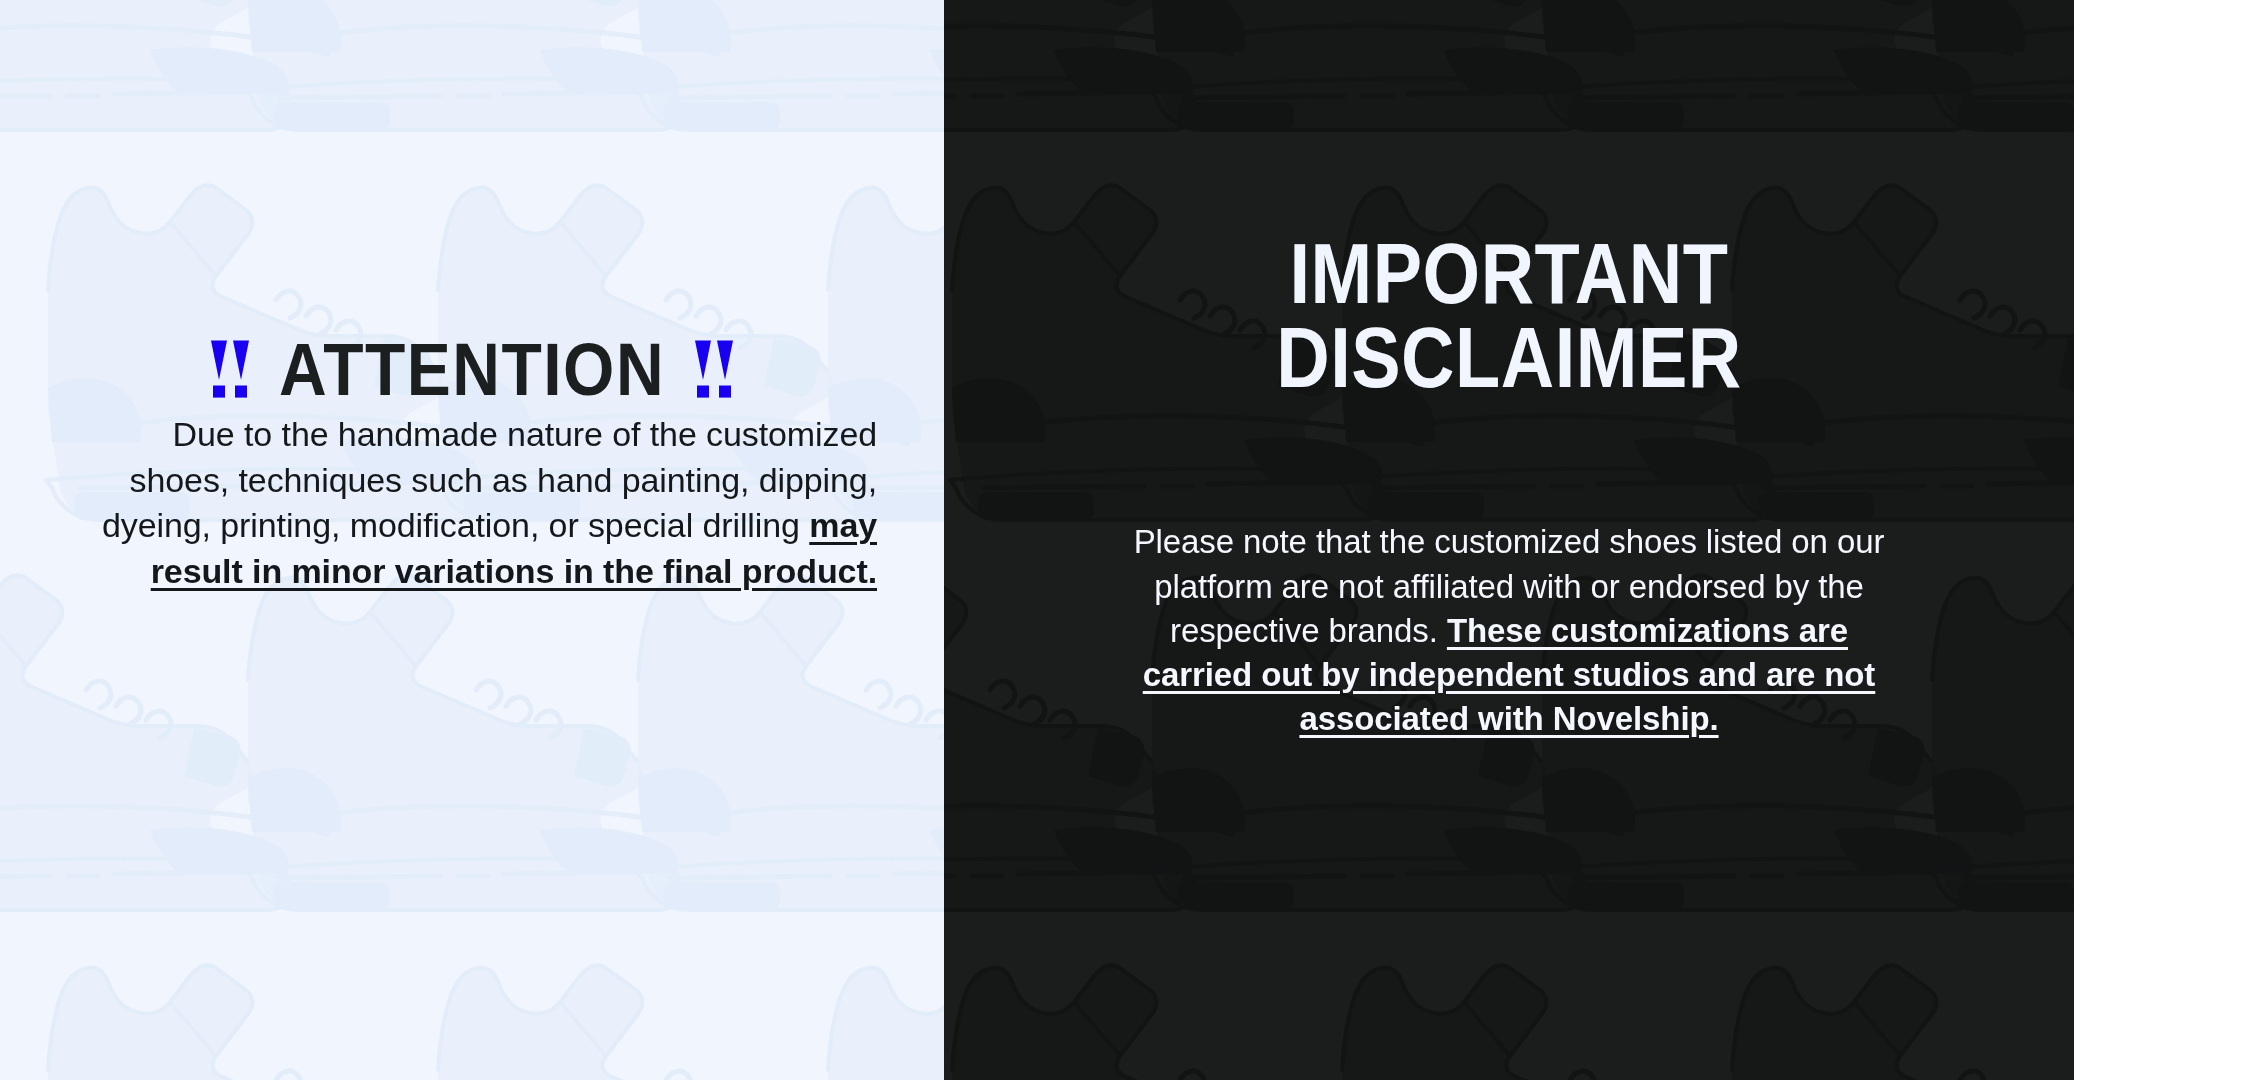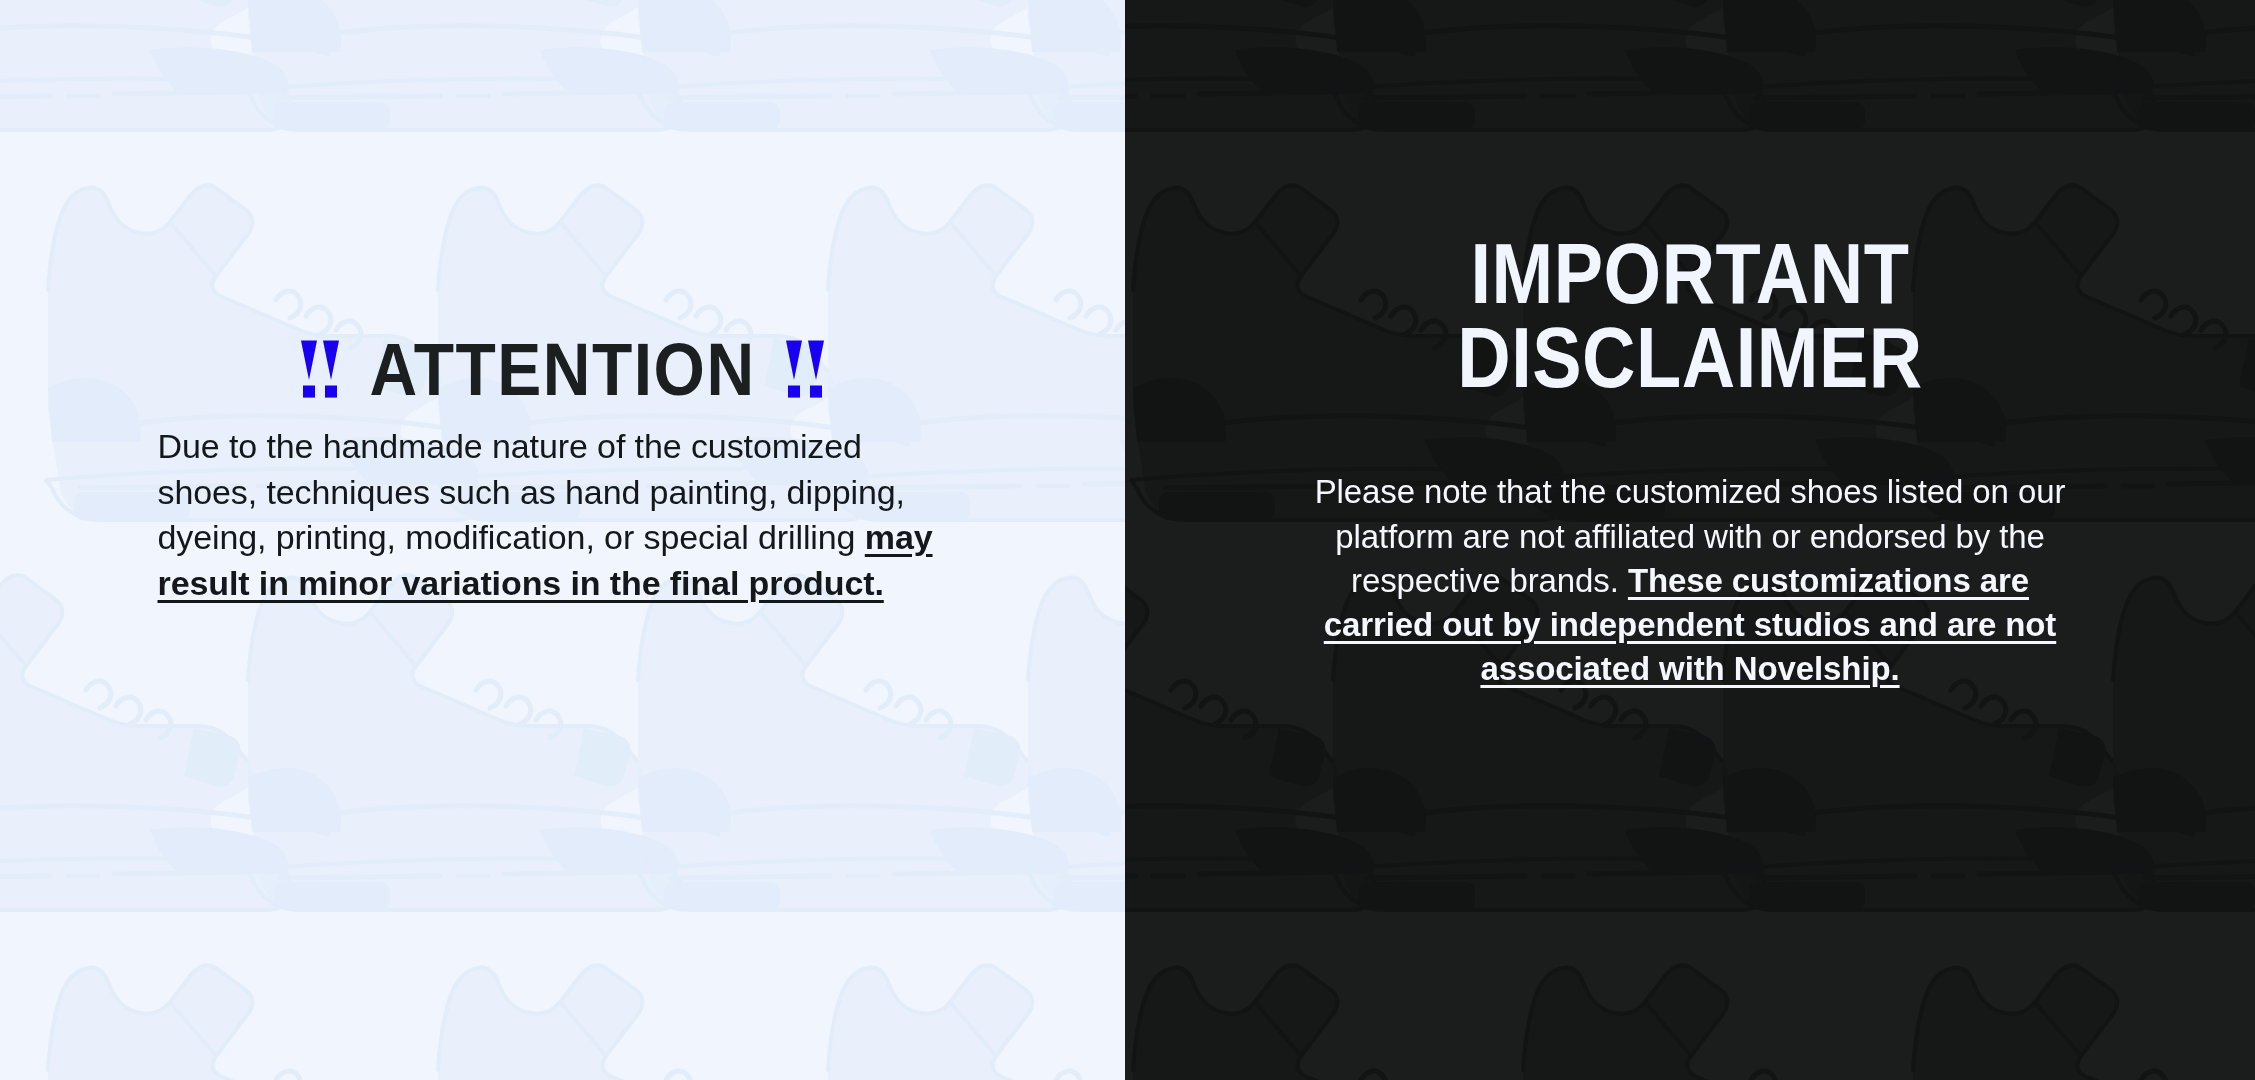--- a/index.html
+++ b/index.html
@@ -16,21 +16,21 @@
 
   .banner {
     position: relative;
     width: 2255px;
     height: 1080px;
     display: flex;
   }
 
   .panel {
     position: relative;
-    width: 1125px;
+    width: 944px;
     height: 1080px;
     overflow: hidden;
     flex: 0 0 auto;
   }
   .panel.right { width: 1130px; }
 
   .panel-bg {
     position: absolute;
     inset: 0;
     z-index: 0;
@@ -94,23 +94,23 @@
     content: "";
     position: absolute;
     bottom: 0;
     left: 2px;
     width: 12px;
     height: 11px;
     background: #1a00f0;
   }
 
   .left-body {
-    margin-top: 22px;
+    margin-top: 10px;
     width: 810px;
-    text-align: left;
+    text-align: right;
     color: #15181a;
     font-size: 34px;
     line-height: 1.34;
     letter-spacing: -0.1px;
   }
   .left-body .emph {
     font-weight: bold;
     text-decoration: underline;
     text-underline-offset: 5px;
     text-decoration-thickness: 3px;
@@ -127,21 +127,21 @@
     line-height: 1.0;
     letter-spacing: 0.5px;
     transform: scaleY(1.14);
     transform-origin: top center;
   }
   .disclaimer-heading .hl {
     display: block;
   }
 
   .right-body {
-    margin-top: 29px;
+    margin-top: 79px;
     width: 790px;
     text-align: center;
     color: #f4f7fe;
     font-size: 33px;
     line-height: 1.34;
     letter-spacing: -0.1px;
   }
   .right-body .emph {
     font-weight: bold;
     text-decoration: underline;

